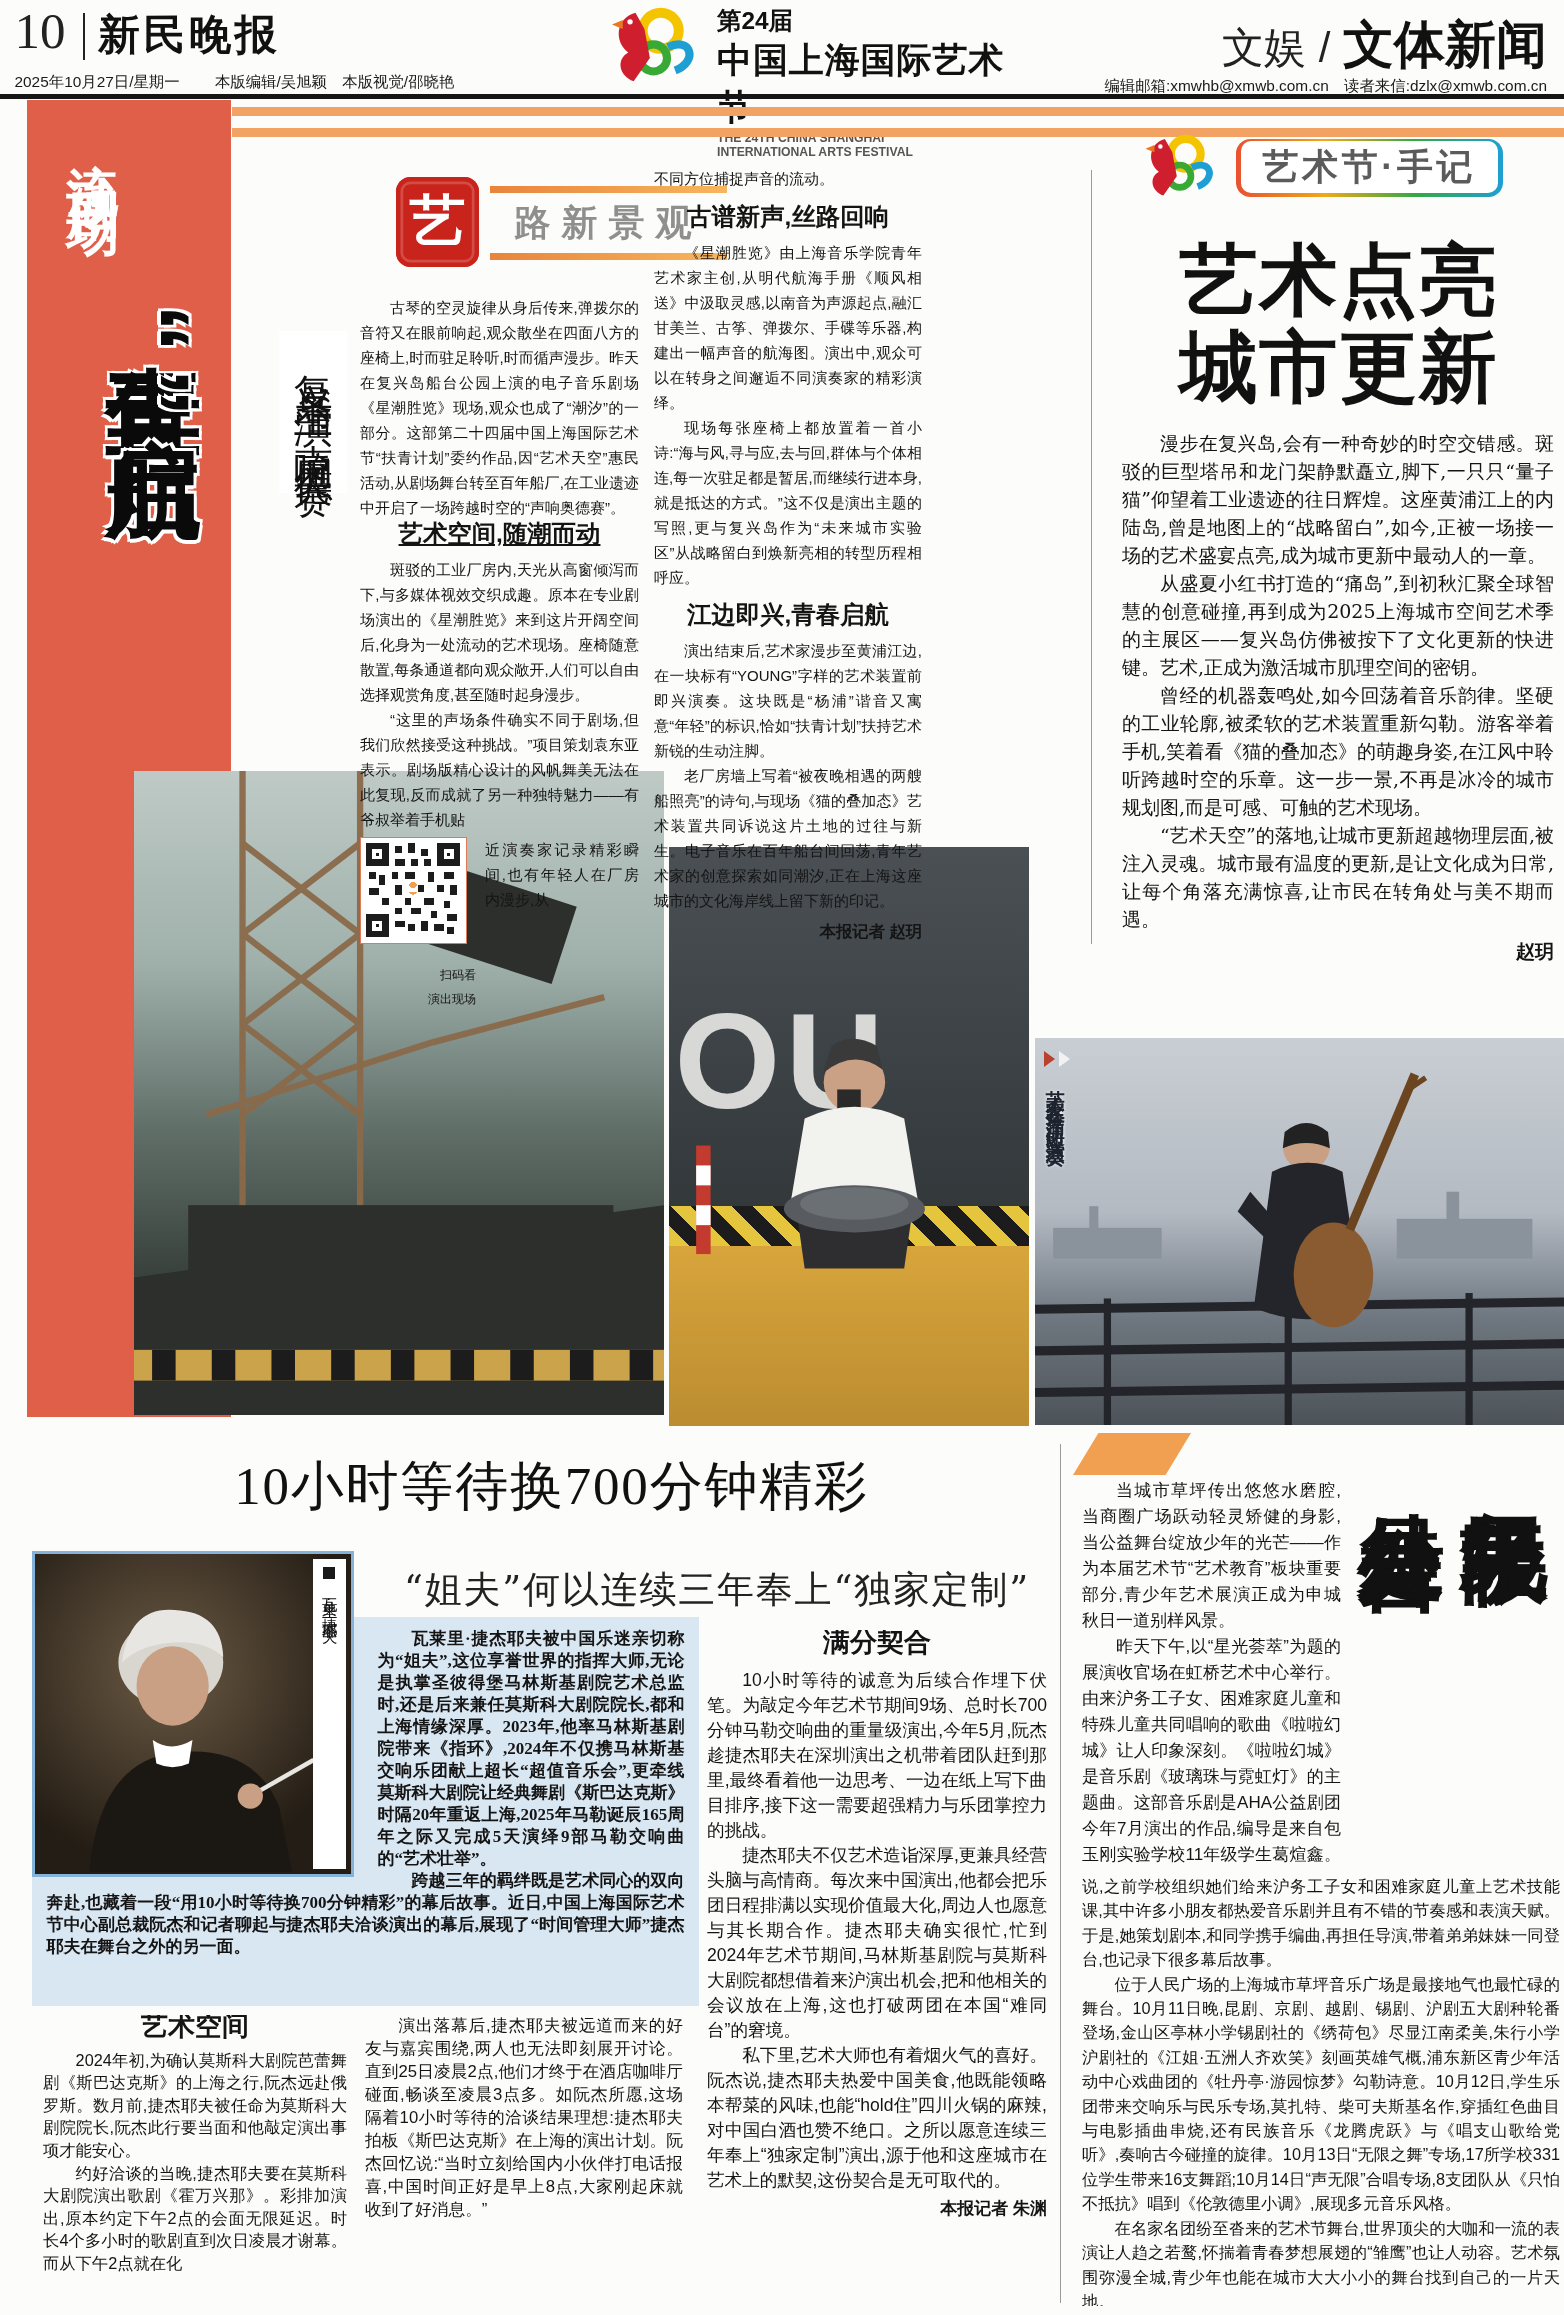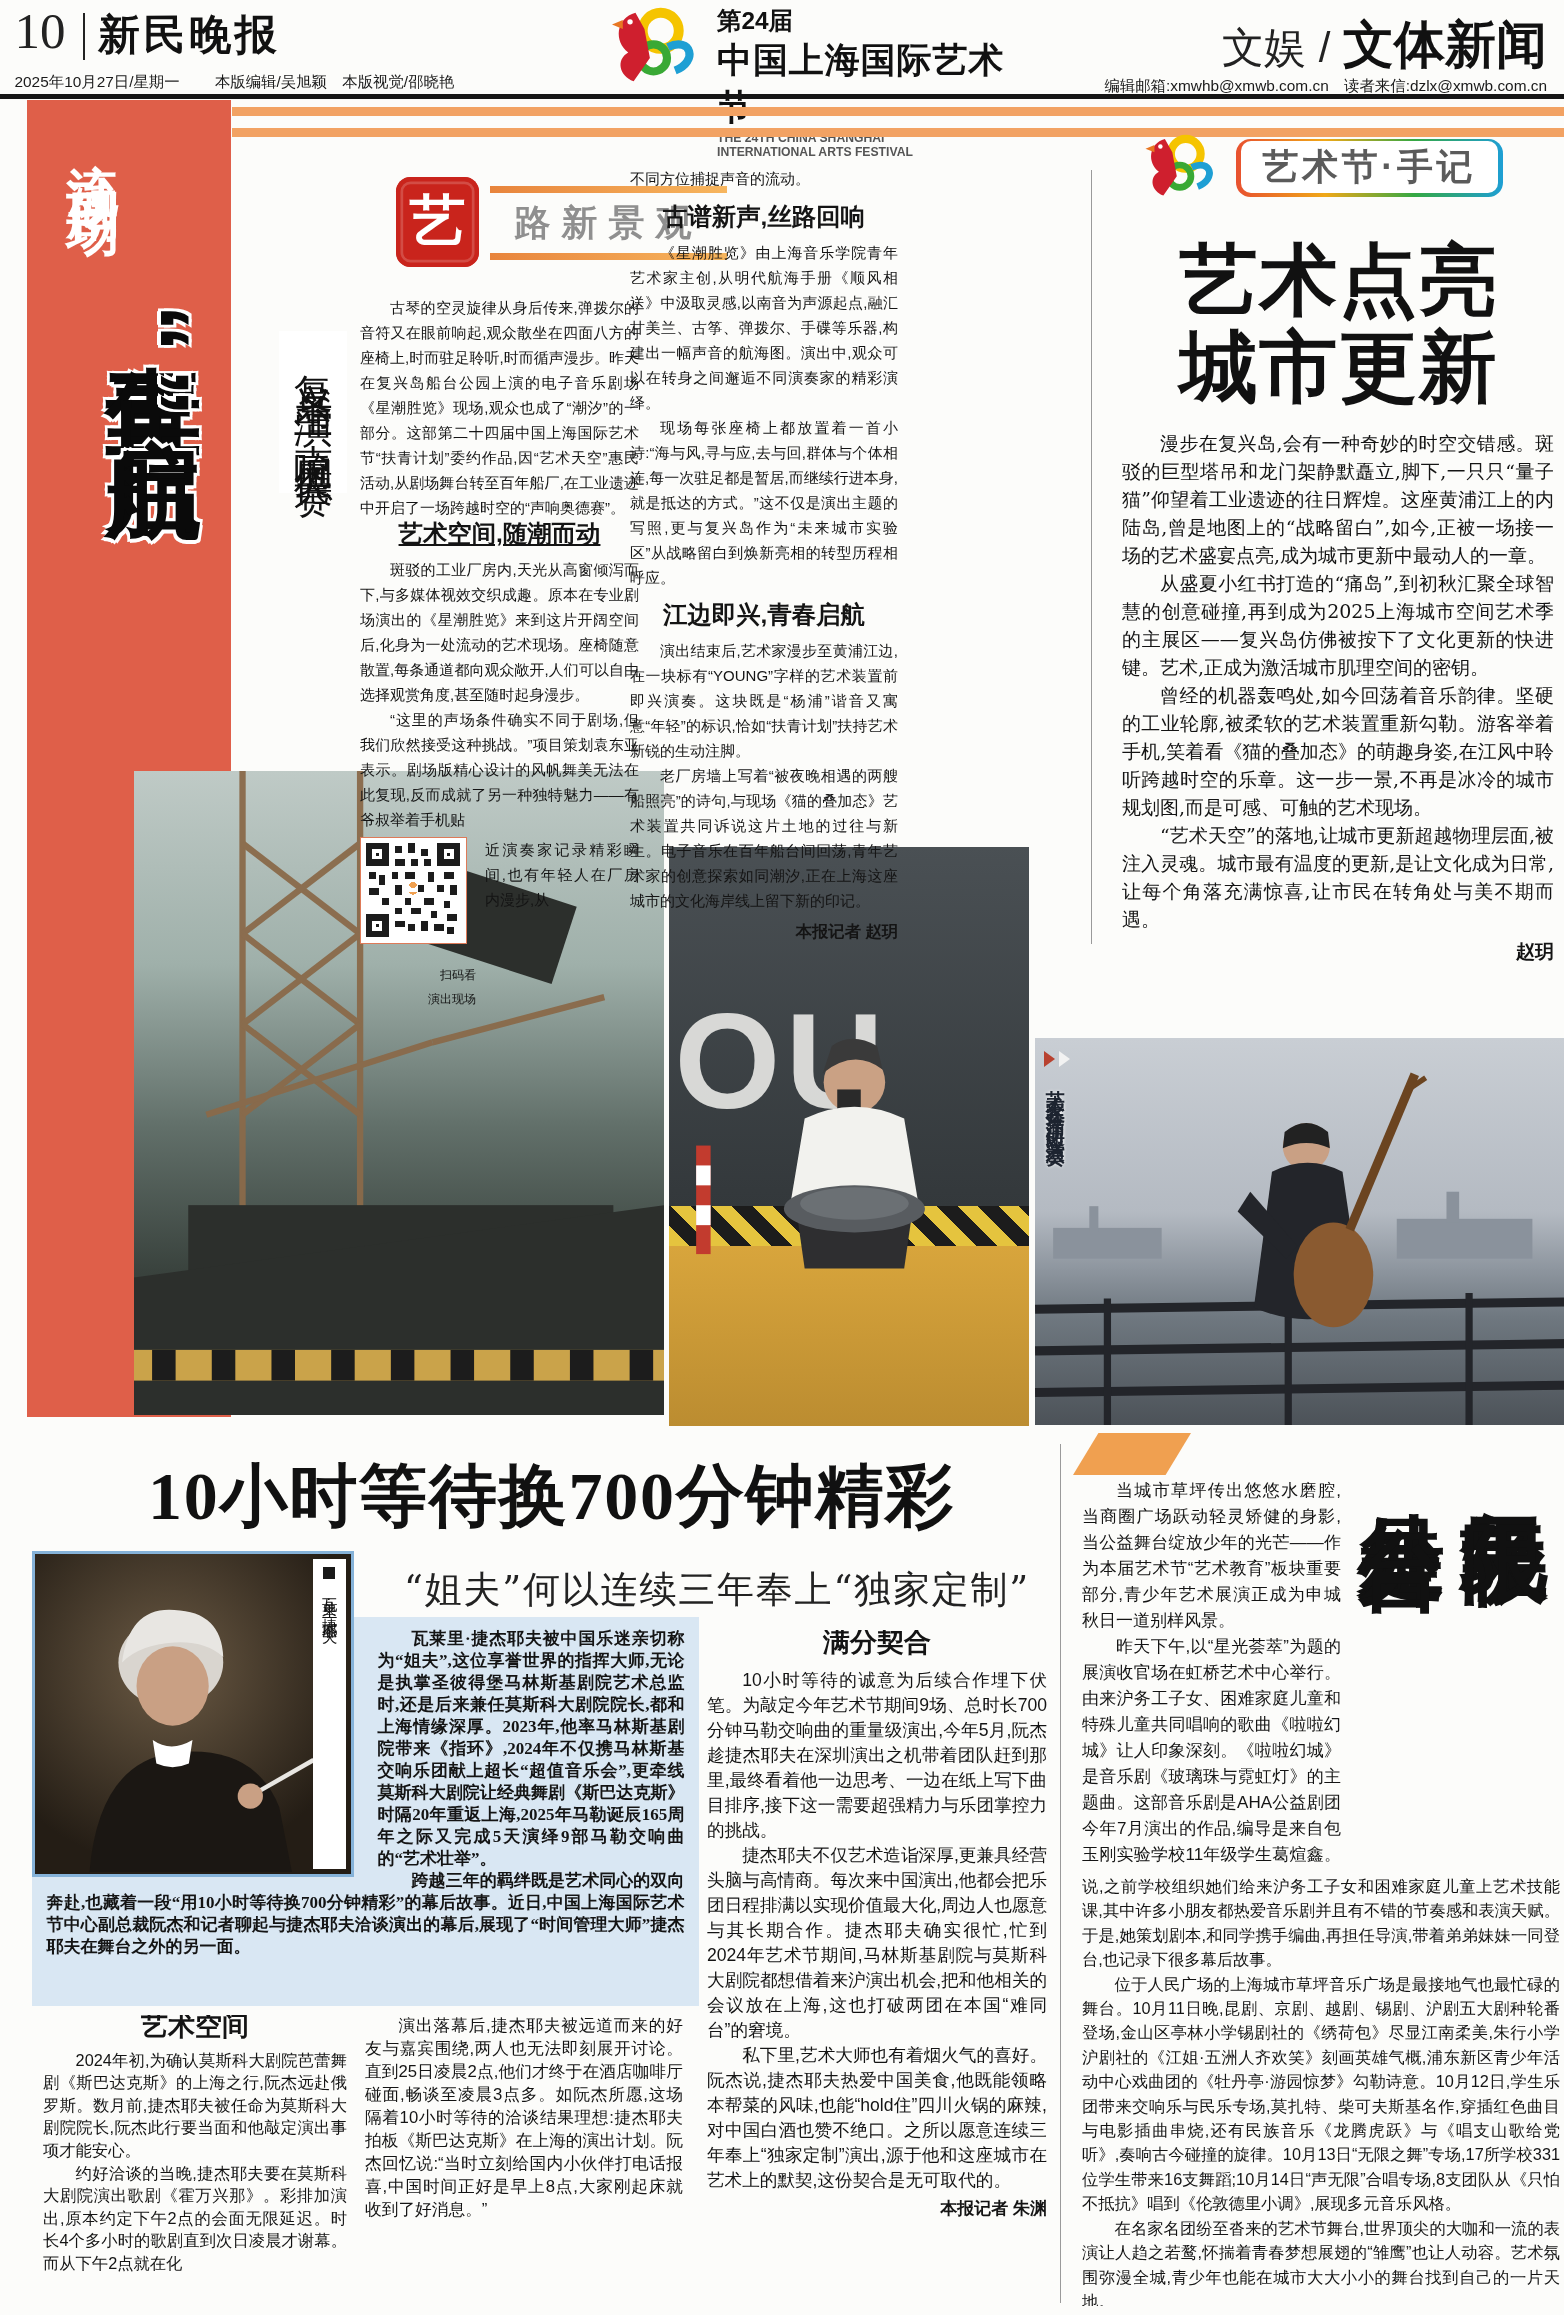--- a/index.html
+++ b/index.html
@@ -239,21 +239,21 @@
       </div>
       <div style="text-align:right;font-size:12px;line-height:23.5px;margin-top:20px;">
         <div>扫码看</div>
         <div>演出现场</div>
       </div>
     </div>
     <p class="noind" style="flex:1;">近演奏家记录精彩瞬间,也有年轻人在厂房内漫步,从</p>
   </div>
 </div>
 
-<div class="abs col" style="left:630px;top:166px;width:268px;font-size:15px;line-height:25px;">
+<div class="abs col" style="left:654px;top:166px;width:268px;font-size:15px;line-height:25px;">
   <p class="noind">不同方位捕捉声音的流动。</p>
   <p class="colhead" style="font-size:24.4px;margin:12.7px 0 11px 0;">古谱新声,丝路回响</p>
   <p>《星潮胜览》由上海音乐学院青年艺术家主创,从明代航海手册《顺风相送》中汲取灵感,以南音为声源起点,融汇甘美兰、古筝、弹拨尔、手碟等乐器,构建出一幅声音的航海图。演出中,观众可以在转身之间邂逅不同演奏家的精彩演绎。</p>
   <p>现场每张座椅上都放置着一首小诗:“海与风,寻与应,去与回,群体与个体相连,每一次驻足都是暂居,而继续行进本身,就是抵达的方式。”这不仅是演出主题的写照,更与复兴岛作为“未来城市实验区”从战略留白到焕新亮相的转型历程相呼应。</p>
   <p class="colhead" style="font-size:24.4px;margin:12.7px 0 11px 0;">江边即兴,青春启航</p>
   <p>演出结束后,艺术家漫步至黄浦江边,在一块标有“YOUNG”字样的艺术装置前即兴演奏。这块既是“杨浦”谐音又寓意“年轻”的标识,恰如“扶青计划”扶持艺术新锐的生动注脚。</p>
   <p>老厂房墙上写着“被夜晚相遇的两艘船照亮”的诗句,与现场《猫的叠加态》艺术装置共同诉说这片土地的过往与新生。电子音乐在百年船台间回荡,青年艺术家的创意探索如同潮汐,正在上海这座城市的文化海岸线上留下新的印记。</p>
   <p class="byline" style="font-size:16.3px;margin-top:5.4px;">本报记者 赵玥</p>
 </div>
 
@@ -281,21 +281,21 @@
 </div>
 
 <div class="abs col kai" style="left:1122px;top:429px;width:432px;font-size:19px;line-height:28px;">
   <p>漫步在复兴岛,会有一种奇妙的时空交错感。斑驳的巨型塔吊和龙门架静默矗立,脚下,一只只“量子猫”仰望着工业遗迹的往日辉煌。这座黄浦江上的内陆岛,曾是地图上的“战略留白”,如今,正被一场接一场的艺术盛宴点亮,成为城市更新中最动人的一章。</p>
   <p>从盛夏小红书打造的“痛岛”,到初秋汇聚全球智慧的创意碰撞,再到成为2025上海城市空间艺术季的主展区——复兴岛仿佛被按下了文化更新的快进键。艺术,正成为激活城市肌理空间的密钥。</p>
   <p>曾经的机器轰鸣处,如今回荡着音乐韵律。坚硬的工业轮廓,被柔软的艺术装置重新勾勒。游客举着手机,笑着看《猫的叠加态》的萌趣身姿,在江风中聆听跨越时空的乐章。这一步一景,不再是冰冷的城市规划图,而是可感、可触的艺术现场。</p>
   <p>“艺术天空”的落地,让城市更新超越物理层面,被注入灵魂。城市最有温度的更新,是让文化成为日常,让每个角落充满惊喜,让市民在转角处与美不期而遇。</p>
   <p class="byline" style="font-size:19px;margin-top:3.6px;">赵玥</p>
 </div>
 
-<div class="abs serif" style="left:54px;top:1451px;width:995px;text-align:center;font-size:68px;font-weight:700;letter-spacing:1.8px;">10小时等待换700分钟精彩</div>
+<div class="abs serif" style="left:54px;top:1451px;width:995px;text-align:center;font-size:53px;font-weight:400;letter-spacing:1.8px;">10小时等待换700分钟精彩</div>
 <div class="abs kai" style="left:380px;top:1565px;width:674px;text-align:center;font-size:37px;letter-spacing:1.8px;color:#222;">“姐夫”何以连续三年奉上“独家定制”</div>
 
 <div class="abs" style="left:32px;top:1617px;width:667px;height:389px;background:#d9e7f3;box-sizing:border-box;padding:11px 14.5px;overflow:hidden;">
   <div style="float:left;width:331px;height:264px;"></div>
   <div class="col serif" style="font-size:17px;line-height:22px;font-weight:bold;">
     <p>瓦莱里·捷杰耶夫被中国乐迷亲切称为“姐夫”,这位享誉世界的指挥大师,无论是执掌圣彼得堡马林斯基剧院艺术总监时,还是后来兼任莫斯科大剧院院长,都和上海情缘深厚。2023年,他率马林斯基剧院带来《指环》,2024年不仅携马林斯基交响乐团献上超长“超值音乐会”,更牵线莫斯科大剧院让经典舞剧《斯巴达克斯》时隔20年重返上海,2025年马勒诞辰165周年之际又完成5天演绎9部马勒交响曲的“艺术壮举”。</p>
     <p>跨越三年的羁绊既是艺术同心的双向奔赴,也藏着一段“用10小时等待换700分钟精彩”的幕后故事。近日,中国上海国际艺术节中心副总裁阮杰和记者聊起与捷杰耶夫洽谈演出的幕后,展现了“时间管理大师”捷杰耶夫在舞台之外的另一面。</p>
   </div>
 </div>
 

